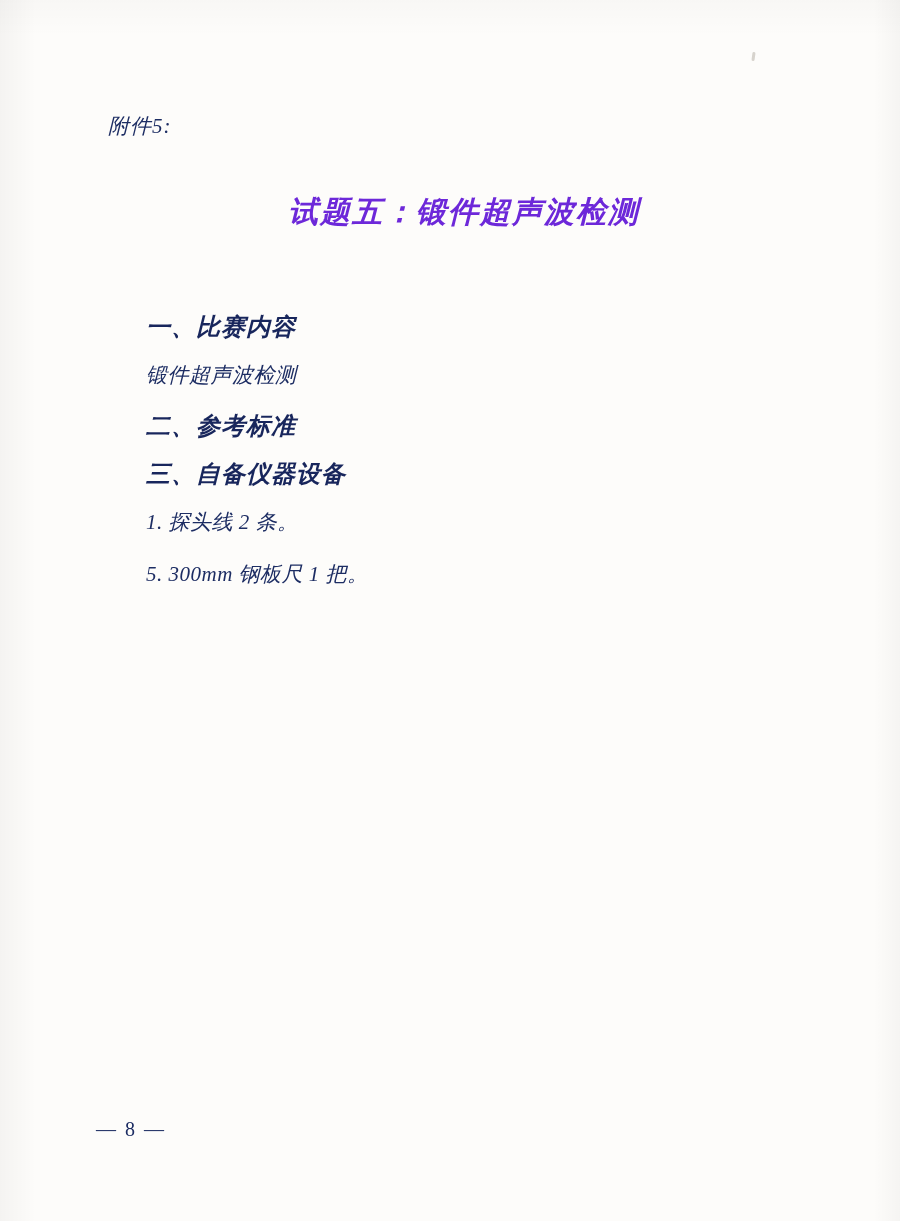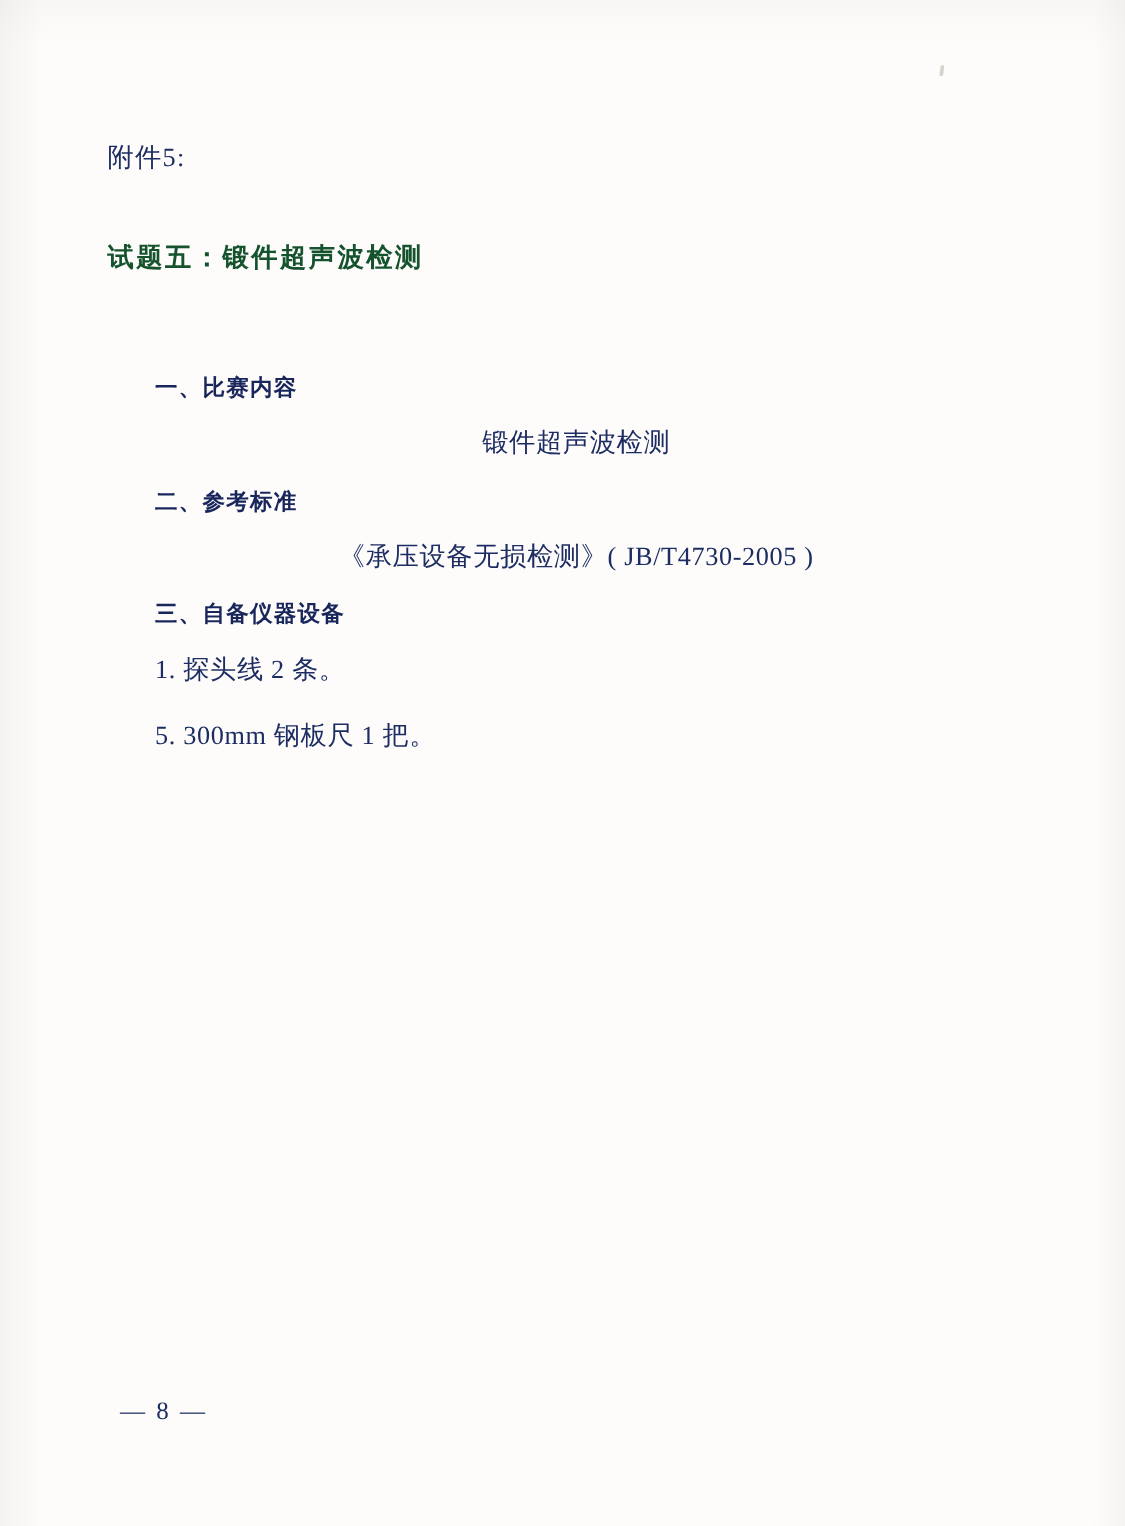--- a/index.html
+++ b/index.html
@@ -26,57 +26,58 @@
     position: absolute;
     inset: 0;
     background:
       linear-gradient(to right, rgba(0,0,0,0.035), rgba(0,0,0,0) 4%),
       linear-gradient(to left, rgba(0,0,0,0.03), rgba(0,0,0,0) 3%),
       linear-gradient(to bottom, rgba(0,0,0,0.02), rgba(0,0,0,0) 3%);
     pointer-events: none;
   }
   .content {
     position: absolute;
-    left: 86px;
+    left: 108px;
     top: 112px;
     width: 712px;
+    font-style: italic;
   }
   .attachment-label {
     font-size: 21px;
     letter-spacing: 1px;
     color: #1d2d63;
     margin-bottom: 52px;
   }
   .doc-title {
-    font-size: 21px;
+    text-align: center;
+    font-size: 30px;
     font-weight: bold;
     letter-spacing: 2px;
-    color: #14532d;
+    color: #6d28d9;
     margin: 0 0 78px 0;
     font-family: "Liberation Serif", "DejaVu Serif", serif;
   }
   .section-heading {
-    font-size: 18px;
+    font-size: 24px;
     font-weight: bold;
     letter-spacing: 1px;
     color: #18265c;
     margin: 0 0 16px 0;
     text-indent: 38px;
   }
   .para {
     font-size: 21px;
     letter-spacing: 0.5px;
     color: #1d2d63;
     margin: 0 0 20px 0;
     text-indent: 38px;
     line-height: 1.55;
   }
   .para.tight {
     margin-bottom: 18px;
-    text-align: center;
   }
   .page-number {
     position: absolute;
     left: 96px;
     top: 1118px;
     font-size: 20px;
     color: #1d2d63;
     letter-spacing: 2px;
   }
   .speck {
@@ -104,21 +105,20 @@
 
     <h1 class="doc-title">试题五：锻件超声波检测</h1>
 
     <div>
       <div class="section-heading">一、比赛内容</div>
       <p class="para tight">锻件超声波检测</p>
     </div>
 
     <div>
       <div class="section-heading">二、参考标准</div>
-      <p class="para tight">《承压设备无损检测》( JB/T4730-2005 )</p>
     </div>
 
     <div>
       <div class="section-heading">三、自备仪器设备</div>
       <p class="para">1. 探头线 2 条。</p>
       <p class="para">5. 300mm 钢板尺 1 把。</p>
     </div>
 
   </div>
 

